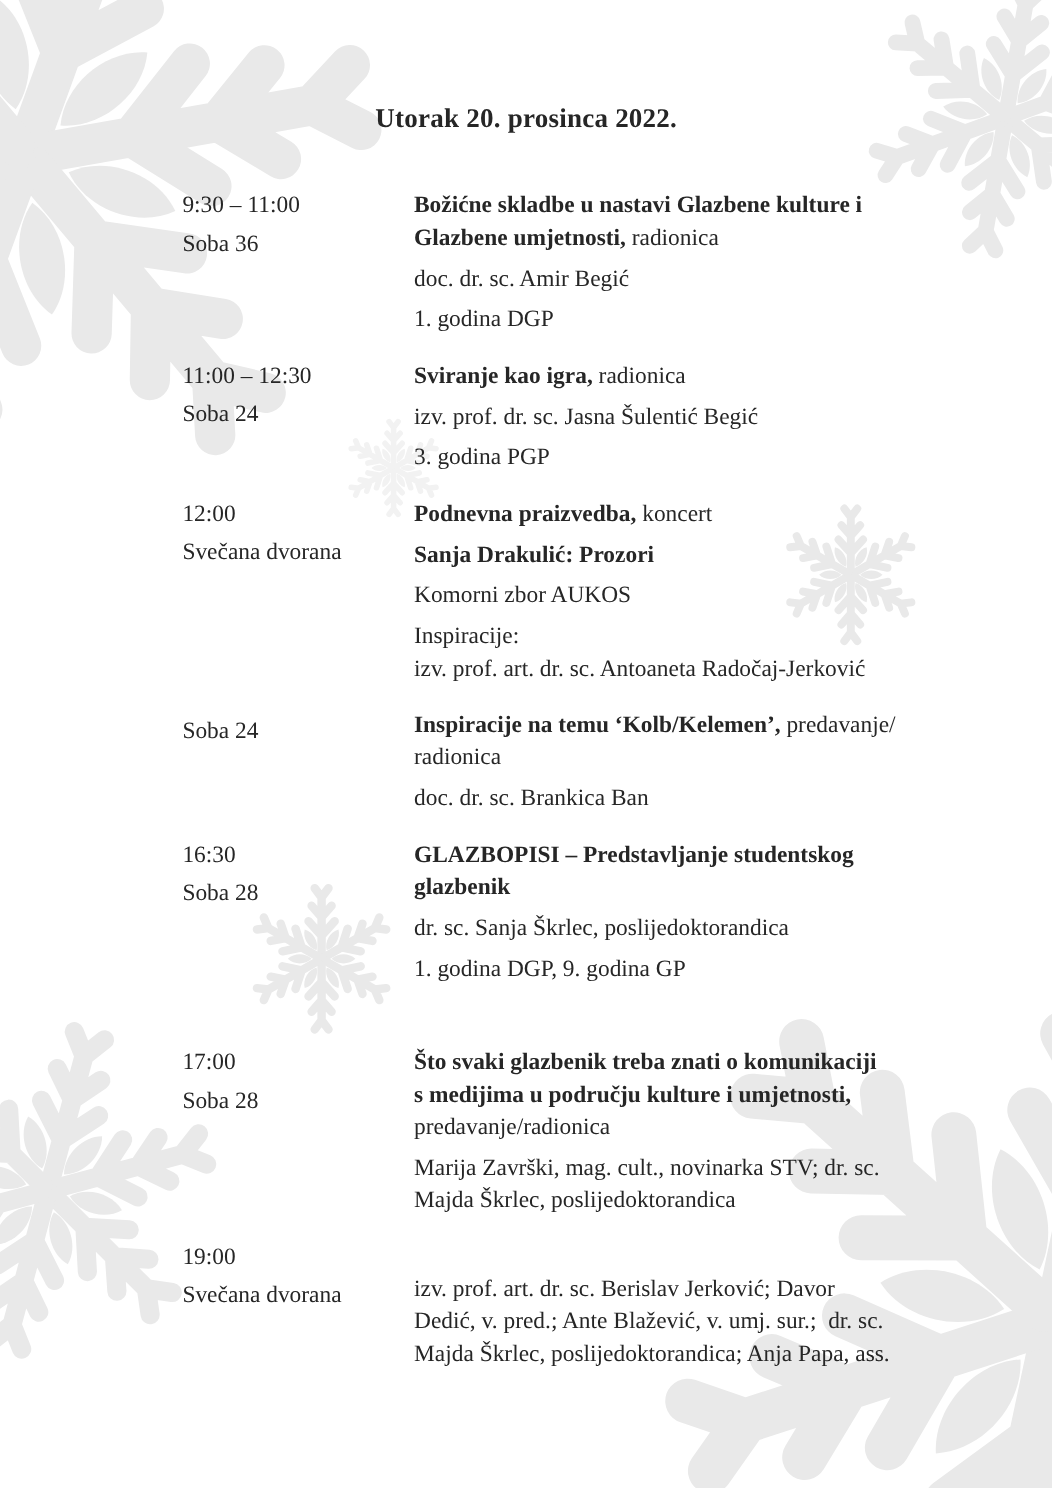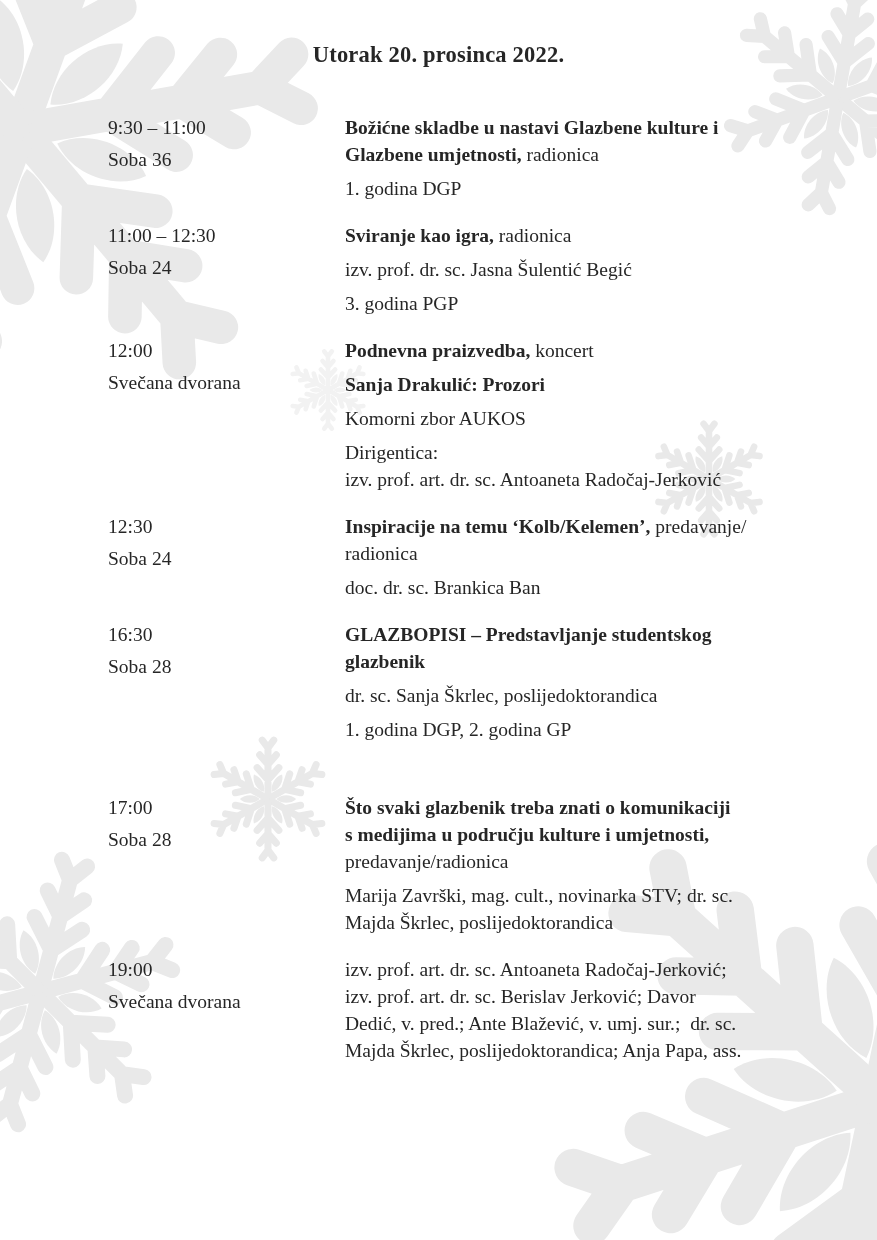--- a/index.html
+++ b/index.html
@@ -21,37 +21,37 @@
   }
   .bg{
     position:absolute;left:0;top:0;width:877px;height:1240px;
     z-index:0;pointer-events:none;
   }
   .flake{color:var(--flake);}
   .flake-faint{color:var(--flake-faint);}
   .content{position:relative;z-index:1;}
   .title{
     margin:0;
-    padding-top:40px;
+    padding-top:84px;
     text-align:center;
     font-size:22.5px;
     line-height:30px;
     font-weight:600;
     letter-spacing:0.2px;
   }
   .events{
     margin-top:44px;
     padding-left:108px;
   }
   .event{display:flex;align-items:flex-start;}
   .event + .event{margin-top:20px;}
   
   .event:nth-child(6){margin-top:51px;}
   .left{flex:0 0 237px;width:237px;}
-  .time,.room{font-size:19.5px;line-height:27px;}
+  .time,.room{font-size:19.5px;line-height:27px;margin-left:44px;}
   .room{margin-top:5px;}
   .right{flex:1;padding-right:36px;}
   .para{
     margin:0 0 7px 0;
     font-size:19.5px;
     line-height:27px;
     white-space:pre-wrap;
   }
   .para:last-child{margin-bottom:0;}
   .b{font-weight:700;}
@@ -108,20 +108,21 @@
   <div class="content">
     <h1 class="title">Utorak 20. prosinca 2022.</h1>
     <div class="events">
         <div class="event">
           <div class="left">
             <div class="time">9:30 – 11:00</div>
             <div class="room">Soba 36</div>
           </div>
           <div class="right">
             <p class="para"><span class="b">Božićne skladbe u nastavi Glazbene kulture i</span><br><span class="b">Glazbene umjetnosti,</span><span> radionica</span></p>
+            <p class="para"><span>doc. dr. sc. Amir Begić</span></p>
             <p class="para"><span>1. godina DGP</span></p>
           </div>
         </div>
         <div class="event">
           <div class="left">
             <div class="time">11:00 – 12:30</div>
             <div class="room">Soba 24</div>
           </div>
           <div class="right">
             <p class="para"><span class="b">Sviranje kao igra,</span><span> radionica</span></p>
@@ -131,59 +132,58 @@
         </div>
         <div class="event">
           <div class="left">
             <div class="time">12:00</div>
             <div class="room">Svečana dvorana</div>
           </div>
           <div class="right">
             <p class="para"><span class="b">Podnevna praizvedba,</span><span> koncert</span></p>
             <p class="para"><span class="b">Sanja Drakulić: Prozori</span></p>
             <p class="para"><span>Komorni zbor AUKOS</span></p>
-            <p class="para"><span>Dirigentica:</span><br><span>izv. prof. art. dr. sc. Antoaneta Radočaj-Jerković</span></p>
+            <p class="para"><span>Inspiracije:</span><br><span>izv. prof. art. dr. sc. Antoaneta Radočaj-Jerković</span></p>
           </div>
         </div>
         <div class="event">
           <div class="left">
-            <div class="time">12:30</div>
             <div class="room">Soba 24</div>
           </div>
           <div class="right">
             <p class="para"><span class="b">Inspiracije na temu ‘Kolb/Kelemen’,</span><span> predavanje/</span><br><span>radionica</span></p>
             <p class="para"><span>doc. dr. sc. Brankica Ban</span></p>
           </div>
         </div>
         <div class="event">
           <div class="left">
             <div class="time">16:30</div>
             <div class="room">Soba 28</div>
           </div>
           <div class="right">
             <p class="para"><span class="b">GLAZBOPISI – Predstavljanje studentskog</span><br><span class="b">glazbenik</span></p>
             <p class="para"><span>dr. sc. Sanja Škrlec, poslijedoktorandica</span></p>
-            <p class="para"><span>1. godina DGP, 2. godina GP</span></p>
+            <p class="para"><span>1. godina DGP, 9. godina GP</span></p>
           </div>
         </div>
         <div class="event">
           <div class="left">
             <div class="time">17:00</div>
             <div class="room">Soba 28</div>
           </div>
           <div class="right">
             <p class="para"><span class="b">Što svaki glazbenik treba znati o komunikaciji</span><br><span class="b">s medijima u području kulture i umjetnosti,</span><br><span>predavanje/radionica</span></p>
             <p class="para"><span>Marija Završki, mag. cult., novinarka STV; dr. sc.</span><br><span>Majda Škrlec, poslijedoktorandica</span></p>
           </div>
         </div>
         <div class="event">
           <div class="left">
             <div class="time">19:00</div>
             <div class="room">Svečana dvorana</div>
           </div>
           <div class="right">
-            <p class="para"><span>izv. prof. art. dr. sc. Antoaneta Radočaj-Jerković;</span><br><span>izv. prof. art. dr. sc. Berislav Jerković; Davor</span><br><span>Dedić, v. pred.; Ante Blažević, v. umj. sur.;  dr. sc.</span><br><span>Majda Škrlec, poslijedoktorandica; Anja Papa, ass.</span></p>
+            <p class="para"><br><span>izv. prof. art. dr. sc. Berislav Jerković; Davor</span><br><span>Dedić, v. pred.; Ante Blažević, v. umj. sur.;  dr. sc.</span><br><span>Majda Škrlec, poslijedoktorandica; Anja Papa, ass.</span></p>
           </div>
         </div>
       </div>
   </div>
 
 </div>
 
 </body></html>

